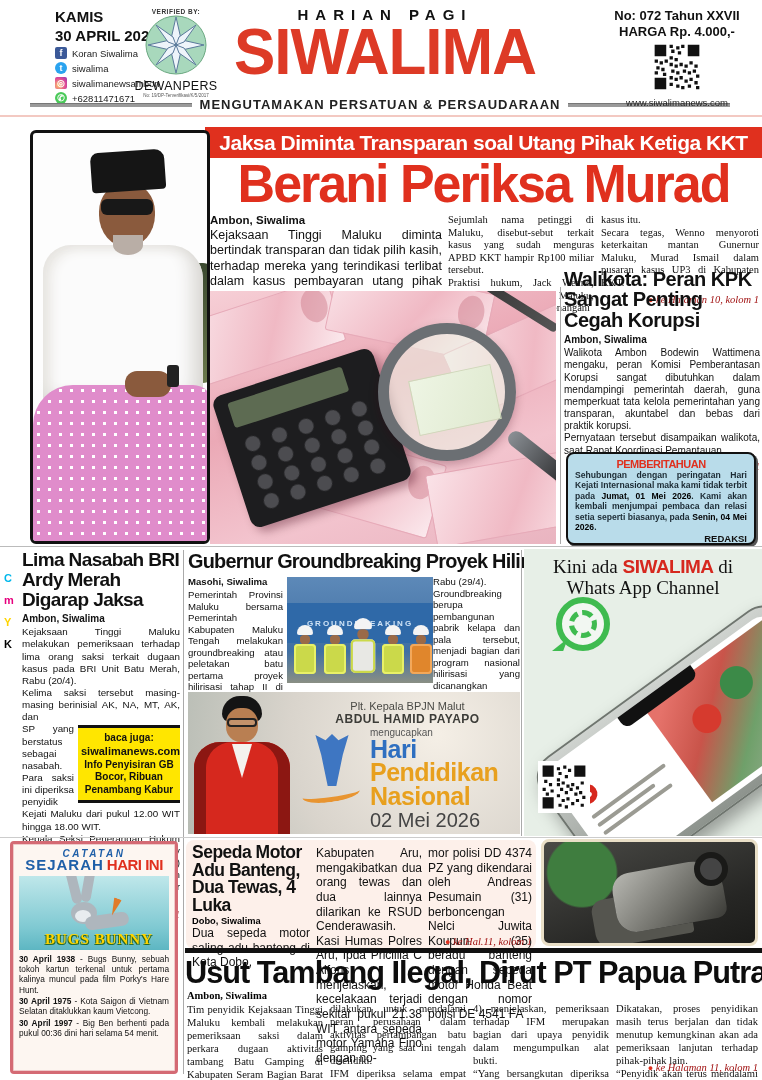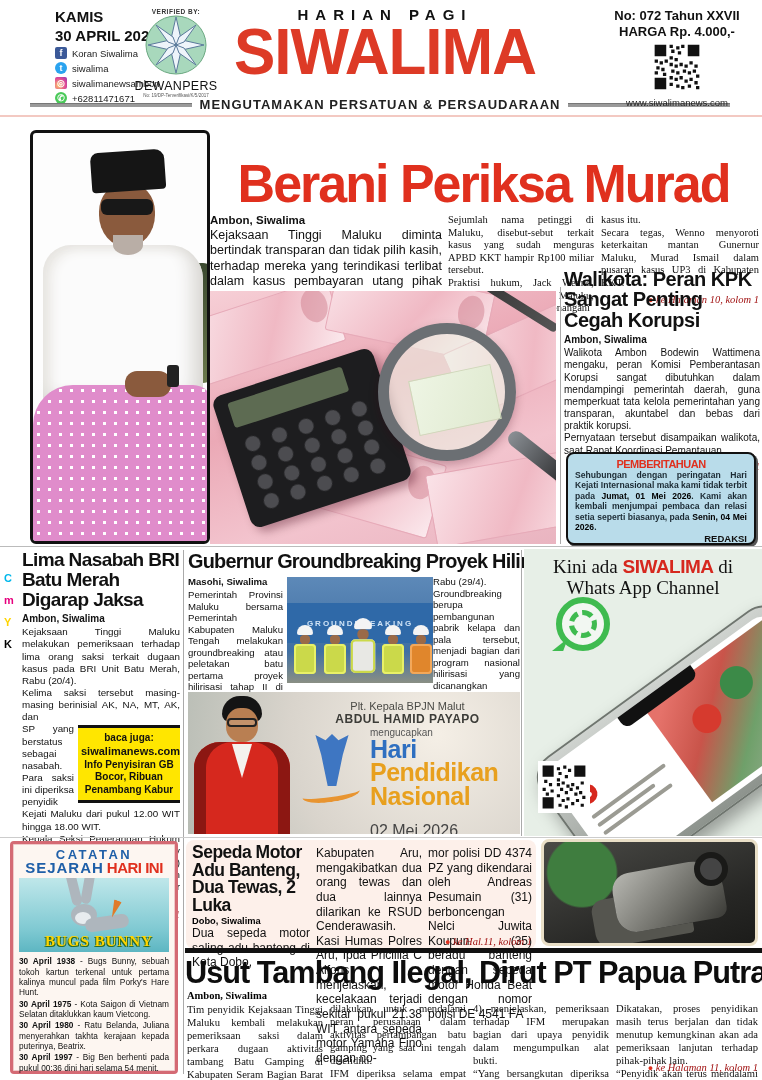--- a/index.html
+++ b/index.html
@@ -128,21 +128,21 @@
   .bpjn-txt .t1 { font-size:11px; color:#4a4a46; }
   .bpjn-txt .t2 { font-size:12px; font-weight:bold; color:#3c3c38; letter-spacing:.5px; }
   .bpjn-logo-row { position:absolute; left:112px; top:36px; width:215px; display:flex; gap:6px; }
   .hardiknas { position:relative; width:64px; height:78px; }
   .hardiknas .person { position:absolute; left:14px; top:6px; width:36px; height:52px; background:#3e76c2; clip-path:polygon(50% 0,68% 12%,96% 2%,80% 40%,62% 100%,38% 100%,20% 40%,4% 2%,32% 12%); }
   .hardiknas .swoosh { position:absolute; left:2px; bottom:4px; width:58px; height:16px; border-bottom:5px solid #e89430; border-radius:50%; transform:rotate(-8deg); }
   .bpjn-title { text-align:left; line-height:.95; }
   .bpjn-title .m { font-size:10px; color:#555; }
   .bpjn-title .h1 { font-size:25px; font-weight:bold; color:#2f6fc0; letter-spacing:-.5px; }
   .bpjn-title .h2 { font-size:25px; font-weight:bold; color:#e8a01e; letter-spacing:-.5px; }
-  .bpjn-title .dt { font-size:16px; color:#444; margin-top:14px; }
+  .bpjn-title .dt { font-size:20px; color:#444; margin-top:2px; }
 
   .waad { position:absolute; left:524px; top:549px; width:247px; height:287px; background:#e7efe7; overflow:hidden; }
   .waad .head { position:absolute; left:0; top:8px; width:238px; text-align:center; font-family:"Liberation Serif", serif; font-size:19px; color:#111; line-height:1.1; }
   .waad .head .red { color:#d6281e; font-weight:bold; font-family:"Liberation Sans", sans-serif; letter-spacing:-.5px; }
   .wachan { position:absolute; left:32px; top:48px; width:54px; height:54px; border:6px solid #3fbb50; border-radius:50%; background:#f2f7f2; }
   .wachan:after { content:""; position:absolute; left:-10px; bottom:-6px; width:16px; height:16px; background:#3fbb50; clip-path:polygon(0 100%,100% 20%,70% 100%); }
   .wachan .inner { position:absolute; left:7px; top:7px; width:28px; height:28px; border:5px dashed #3fbb50; border-radius:50%; }
   .phone { position:absolute; left:18px; top:120px; width:300px; height:150px; background:linear-gradient(180deg,#cfd3cf,#8d938d); border-radius:26px;
            transform:rotate(-36deg); transform-origin:center; box-shadow:0 10px 18px rgba(0,0,0,.35); border:2px solid #6f756f; }
   .phone .screen { position:absolute; left:10px; top:8px; right:10px; bottom:8px; background:#fff; border-radius:16px; overflow:hidden; }
@@ -153,21 +153,21 @@
       radial-gradient(circle at 75% 65%, #d6a22e 12px, transparent 13px),
       linear-gradient(140deg,#e5726a 10%, #c9544a 35%, #6fa06a 60%, #b7b7ae); }
   .scr-logo { position:absolute; left:14px; top:34px; width:20px; height:20px; background:#d6281e; border-radius:50%; color:#fff; font-weight:bold; font-size:13px; text-align:center; line-height:20px; }
   .scr-line { position:absolute; background:#9b9b93; height:4px; border-radius:2px; }
   .waqr { position:absolute; left:14px; top:212px; background:#fff; padding:3px; }
 
   
   .catatan { position:absolute; left:10px; top:841px; width:168px; height:233px; background:#fdf6f1; border:3px solid #d46a74; border-radius:4px;
              box-shadow:0 0 0 1px #f0c9c9 inset; padding:5px 6px; }
   .cat-head { text-align:center; line-height:.9; margin-bottom:4px; }
-  .cat-head .small { font-size:13px; font-weight:bold; color:#1f5fa8; letter-spacing:2.5px; }
+  .cat-head .small { font-size:10px; font-weight:bold; color:#1f5fa8; letter-spacing:2.5px;font-style:italic; }
   .cat-head .row { display:flex; justify-content:center; gap:3px; align-items:baseline; }
   .cat-head .sej { font-size:15px; font-weight:bold; color:#1f5fa8; letter-spacing:1px; }
   .cat-head .hari { font-size:15px; font-weight:bold; color:#e0301e; letter-spacing:-.5px; }
   .bugs { position:relative; width:100%; height:74px; background:linear-gradient(180deg,#bfe7ea,#7fc9d2 70%,#5db6c2); overflow:hidden; margin-bottom:4px; }
   .bugs .ear { position:absolute; width:10px; height:34px; background:#aeb6bd; border-radius:6px; }
   .bugs .head3 { position:absolute; left:52px; top:26px; width:26px; height:22px; background:#aeb6bd; border-radius:50%; }
   .bugs .cheek { position:absolute; left:56px; top:34px; width:16px; height:12px; background:#e8ecef; border-radius:50%; }
   .bugs .body3 { position:absolute; left:66px; top:38px; width:44px; height:14px; background:#aeb6bd; border-radius:8px; transform:rotate(-8deg); }
   .bugs .carrot { position:absolute; left:92px; top:22px; width:8px; height:18px; background:#e07b2a; clip-path:polygon(50% 100%,0 0,100% 0); transform:rotate(20deg); }
   .bugs .cap { position:absolute; left:0; bottom:2px; width:100%; text-align:center; font-family:"Liberation Serif", serif; font-weight:bold; font-size:15px;
@@ -262,20 +262,21 @@
       <rect width="29" height="29" fill="#fff"></rect>
       <g fill="#111">
         <path d="M1 1h7v7H1zM3 3h3v3H3zM21 1h7v7h-7zM23 3h3v3h-3zM1 21h7v7H1zM3 23h3v3H3z"></path>
         <path d="M10 1h2v2h-2zM14 2h2v2h-2zM17 1h2v2h-2zM11 4h2v2h-2zM15 5h2v2h-2zM10 8h2v2h-2zM13 9h2v2h-2zM1 10h2v2H1zM4 11h2v2H4zM7 10h2v2H7zM2 14h2v2H2zM5 15h2v2H5zM1 17h2v2H1zM6 18h2v2H6zM10 12h2v2h-2zM13 13h2v2h-2zM16 12h2v2h-2zM19 13h2v2h-2zM22 11h2v2h-2zM25 13h2v2h-2zM11 16h2v2h-2zM14 17h2v2h-2zM18 16h2v2h-2zM21 17h2v2h-2zM24 16h2v2h-2zM26 19h2v2h-2zM10 20h2v2h-2zM13 21h2v2h-2zM16 20h2v2h-2zM19 22h2v2h-2zM22 21h2v2h-2zM25 23h2v2h-2zM10 24h2v2h-2zM14 25h2v2h-2zM17 26h2v2h-2zM21 25h2v2h-2zM26 26h2v2h-2z"></path>
       </g>
     </svg>
     <div class="hdr-web">www.siwalimanews.com</div>
   </div>
   <div class="hdr-rule"></div>
 
+  <div class="kicker">Jaksa Diminta Transparan soal Utang Pihak Ketiga KKT</div>
   <div class="main-hl">Berani Periksa Murad</div>
 
   <div class="mugshot">
     <div class="plant"></div>
     <div class="shirt"></div>
     <div class="sarong"></div>
     <div class="hand"></div>
     <div class="watch"></div>
     <div class="face"></div>
     <div class="peci"></div>
@@ -341,21 +342,21 @@
   <div class="hrule" style="left:0; top:546px; width:762px;"></div>
 
   <div class="cmyk">
     <span class="c">C</span>
     <span class="m">m</span>
     <span class="y">Y</span>
     <span class="k">K</span>
   </div>
 
   <div class="lima">
-    <h2>Lima Nasabah BRI Batu Merah Digarap Jaksa</h2>
+    <h2>Lima Nasabah BRI Ardy Merah Digarap Jaksa</h2>
     <div class="dateline" style="font-size:10px;">Ambon, Siwalima</div>
     <div class="body">Kejaksaan Tinggi Maluku melakukan pemeriksaan terhadap lima orang saksi terkait dugaan kasus pada BRI Unit Batu Merah, Rabu (20/4).
    Kelima saksi tersebut masing-masing berinisial AK, NA, MT, AK, dan</div>
     <div>
       <div class="baca">
         <div>baca juga:</div>
         <div class="site">siwalimanews.com</div>
         <div style="font-weight:bold;">Info Penyisiran GB Bocor, Ribuan Penambang Kabur</div>
       </div>
       <div class="body">SP yang berstatus sebagai nasabah.
@@ -481,27 +482,26 @@
       <div class="ear" style="left:50px; top:-6px; transform:rotate(-14deg);"></div>
       <div class="ear" style="left:64px; top:-8px; transform:rotate(10deg);"></div>
       <div class="head3"></div>
       <div class="cheek"></div>
       <div class="body3"></div>
       <div class="carrot"></div>
       <div class="cap">BUGS BUNNY</div>
     </div>
     <div class="cat-item"><b>30 April 1938</b><span> - Bugs Bunny, sebuah tokoh kartun terkenal untuk pertama kalinya muncul pada film Porky's Hare Hunt.</span></div>
     <div class="cat-item"><b>30 April 1975</b><span> - Kota Saigon di Vietnam Selatan ditaklukkan kaum Vietcong.</span></div>
-    <div class="cat-item"><b>30 April 1980</b><span> - Ratu Belanda, Juliana menyerahkan takhta kerajaan kepada puterinya, Beatrix.</span></div>
     <div class="cat-item"><b>30 April 1997</b><span> - Big Ben berhenti pada pukul 00:36 dini hari selama 54 menit.</span></div>
   </div>
 
   <div class="sepeda">
     <div class="sep-c1">
-      <h2>Sepeda Motor Adu Banteng, Dua Tewas, 2 Luka</h2>
+      <h2>Sepeda Motor Adu Banteng, Dua Tewas, 4 Luka</h2>
       <div class="dl">Dobo, Siwalima</div>
       <div class="sep-txt">Dua sepeda motor saling adu banteng di Kota Dobo,</div>
     </div>
     <div class="sep-c2 sep-txt">Kabupaten Aru, mengakibatkan dua orang tewas dan dua lainnya dilarikan ke RSUD Cenderawasih.
    Kasi Humas Polres Aru, Ipda Pricillia C Alfons menjelaskan, kecelakaan terjadi sekitar pukul 21.38 WIT antara sepeda motor Yamaha Fino dengan no-</div>
     <div class="sep-c3 sep-txt">mor polisi DD 4374 PZ yang dikendarai oleh Andreas Pesumain (31) berboncengan Nelci Juwita Koupun (35) beradu banteng dengan sepeda motor Honda Beat dengan nomor polisi DE 4541 FA</div>
     <div class="jump sep-jump"><span class="dot">●</span> <span>ke Hal.11, kolom 1</span></div>
   </div>
 
   <div class="crash">

